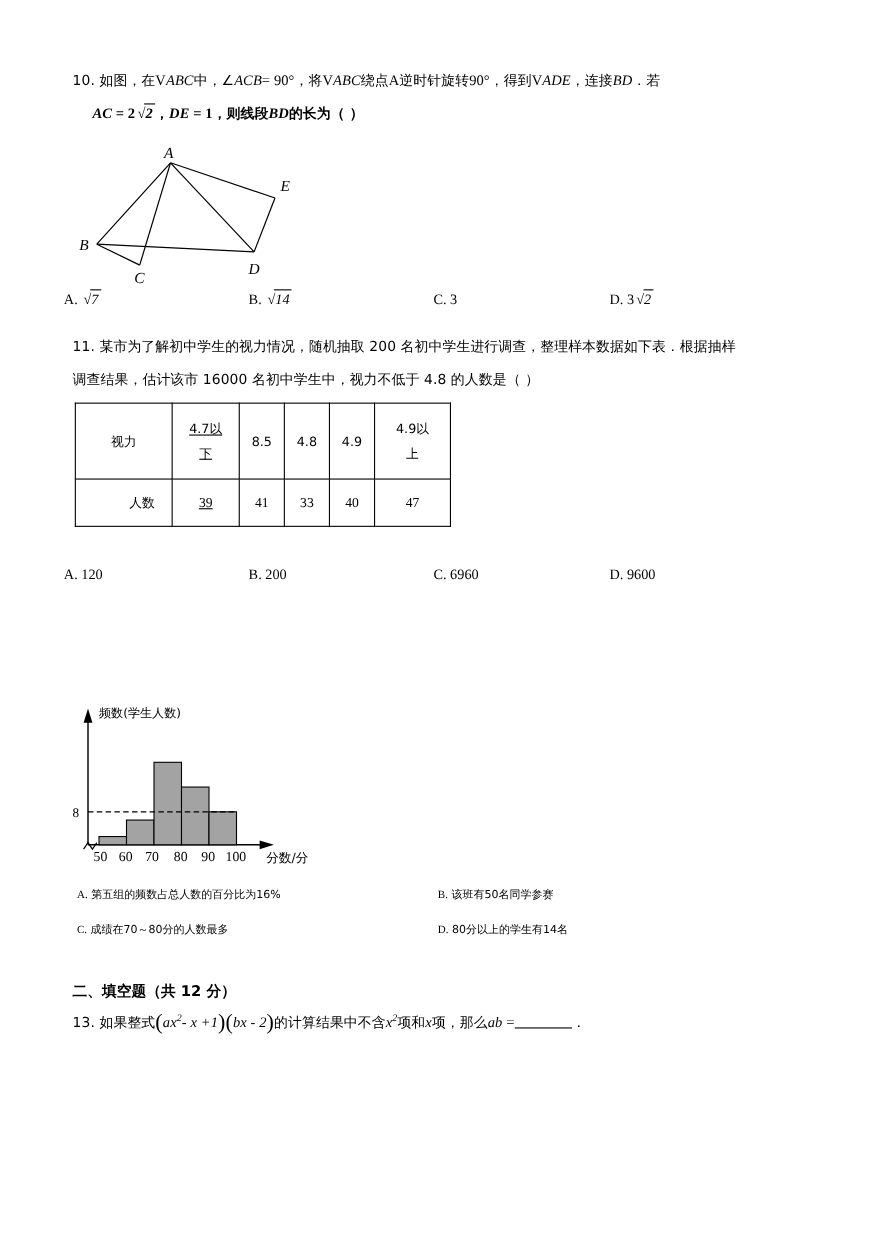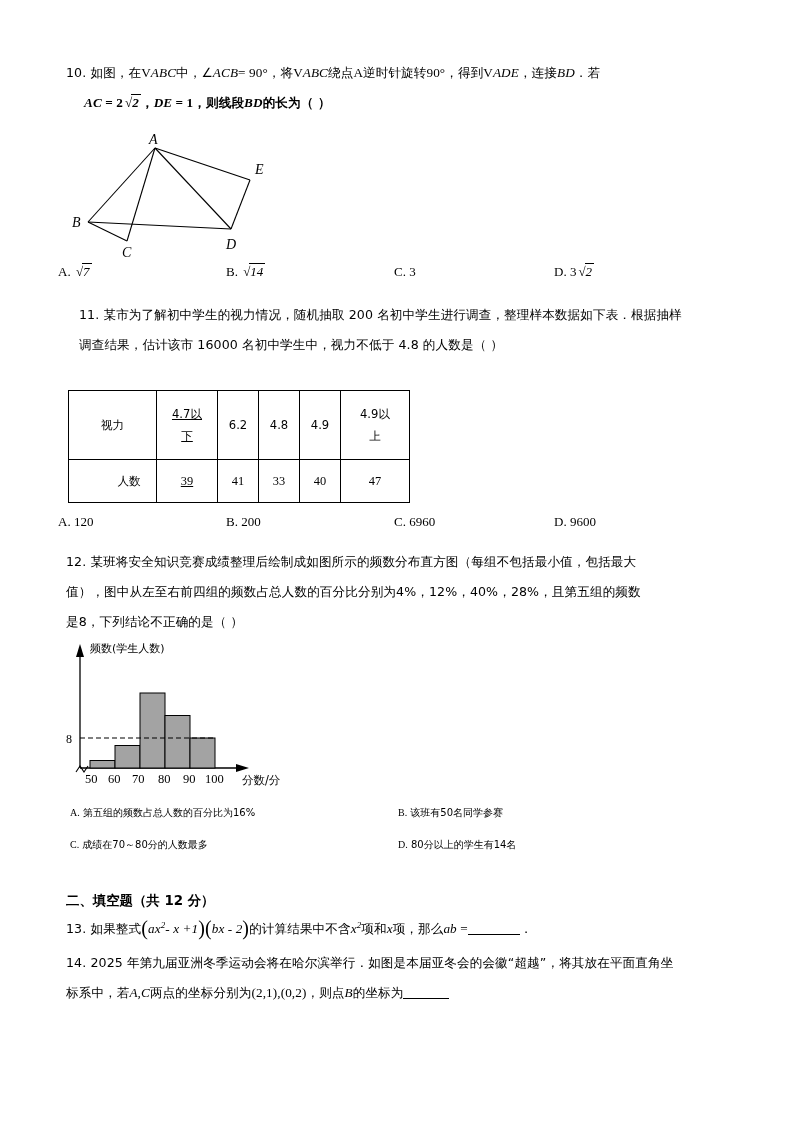--- a/index.html
+++ b/index.html
@@ -84,21 +84,20 @@
   }
   #fig-geometry svg { display: block; }
 
   
   #vision-table {
     position: absolute;
     left: 68px;
     top: 366px;
     border-collapse: collapse;
     font-size: 12px;
-    margin-top: 24px;
   }
   #vision-table td {
     border: 1px solid #000;
     text-align: center;
     vertical-align: middle;
     padding: 2px 3px;
     font-family: "DejaVu Sans", "Liberation Sans", sans-serif;
     font-size: 11.6px;
     line-height: 22px;
   }
@@ -200,34 +199,34 @@
     <div class="opt" style="left:340px;">
       <span class="opt-label">C.</span>
       <span class="num">3</span>
     </div>
     <div class="opt" style="left:500px;">
       <span class="opt-label">D.</span>
       <span class="num">3</span><span class="sqrt"><span class="rad">√</span><span class="radicand">2</span></span>
     </div>
   </div>
 
-  <div class="q-block" style="top:300px;margin-left:13px;">
+  <div class="q-block" style="top:300px;">
     <div class="q-text cn">11. 某市为了解初中学生的视力情况，随机抽取 200 名初中学生进行调查，整理样本数据如下表．根据抽样</div>
     <div class="q-text cn">调查结果，估计该市 16000 名初中学生中，视力不低于 4.8 的人数是（      ）</div>
   </div>
 
   <table id="vision-table">
     <tbody>
         <tr class="head-row">
       <td class="cw0">视力</td>
       <td class="cw1">
         <div>4.7以</div>
         <div>下</div>
       </td>
-      <td class="cw2">6.2</td>
+      <td class="cw2">8.5</td>
       <td class="cw3">4.8</td>
       <td class="cw4">4.9</td>
       <td class="cw5">
         <div>4.9以</div>
         <div>上</div>
       </td>
     </tr>
     <tr class="data-row">
       <td class="cw0" style="font-family:'DejaVu Sans',sans-serif;font-size:11.6px;padding-left:36px;">人数</td>
       <td class="cw1">39</td>
@@ -251,25 +250,20 @@
     <div class="opt" style="left:340px;">
       <span class="opt-label">C.</span>
       <span class="num">6960</span>
     </div>
     <div class="opt" style="left:500px;">
       <span class="opt-label">D.</span>
       <span class="num">9600</span>
     </div>
   </div>
 
-  <div class="q-block" style="top:547px;">
-    <div class="q-text cn">12. 某班将安全知识竞赛成绩整理后绘制成如图所示的频数分布直方图（每组不包括最小值，包括最大</div>
-    <div class="q-text cn">值），图中从左至右前四组的频数占总人数的百分比分别为4%，12%，40%，28%，且第五组的频数</div>
-    <div class="q-text cn">是8，下列结论不正确的是（      ）</div>
-  </div>
 
   <div id="fig-histogram">
     <svg width="300" height="162" viewBox="0 0 300 162">
 
       <line x1="18" y1="20" x2="18" y2="132" stroke="#000" stroke-width="1.3"></line>
       <polygon points="18,8 14,21 22,21" fill="#000"></polygon>
 
       <line x1="18" y1="132" x2="175" y2="132" stroke="#000" stroke-width="1.3"></line>
       <polygon points="187,132 174,128 174,136" fill="#000"></polygon>
 
@@ -319,20 +313,14 @@
 
   <div id="section-heading">二、填空题（共 12 分）</div>
 
   <div class="q-block" style="top:910px;">
     <div class="q-text">
       <span class="cn">13. 如果整式</span><span class="big-paren">(</span><span class="it">ax</span><span class="sup">2</span><span class="it">- x +1</span><span class="big-paren">)</span><span class="big-paren">(</span><span class="it">bx - 2</span><span class="big-paren">)</span><span class="cn">的计算结果中不含</span><span class="it">x</span><span class="sup">2</span><span class="cn">项和</span><span class="it">x</span><span class="cn">项，那么</span><span class="it">ab</span>
       <span class="num">=</span><span class="blank-line"></span><span class="cn">．</span>
     </div>
   </div>
 
-  <div class="q-block" style="top:948px;">
-    <div class="q-text cn">14. 2025 年第九届亚洲冬季运动会将在哈尔滨举行．如图是本届亚冬会的会徽“超越”，将其放在平面直角坐</div>
-    <div class="q-text">
-      <span class="cn">标系中，若</span><span class="it">A,C</span><span class="cn">两点的坐标分别为</span><span class="num">(2,1)</span><span class="num">,</span><span class="num">(0,2)</span><span class="cn">，则点</span><span class="it">B</span><span class="cn">的坐标为</span><span class="blank-line-sm"></span>
-    </div>
-  </div>
 
 </div>
 
 </body></html>

